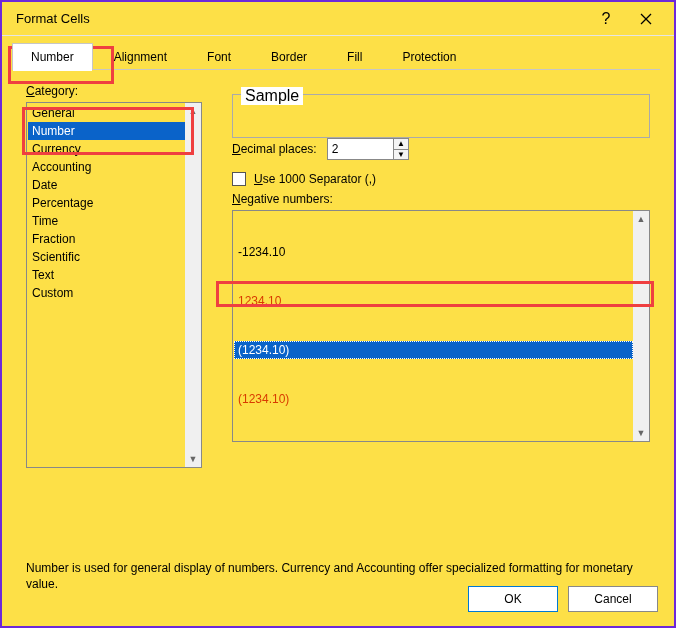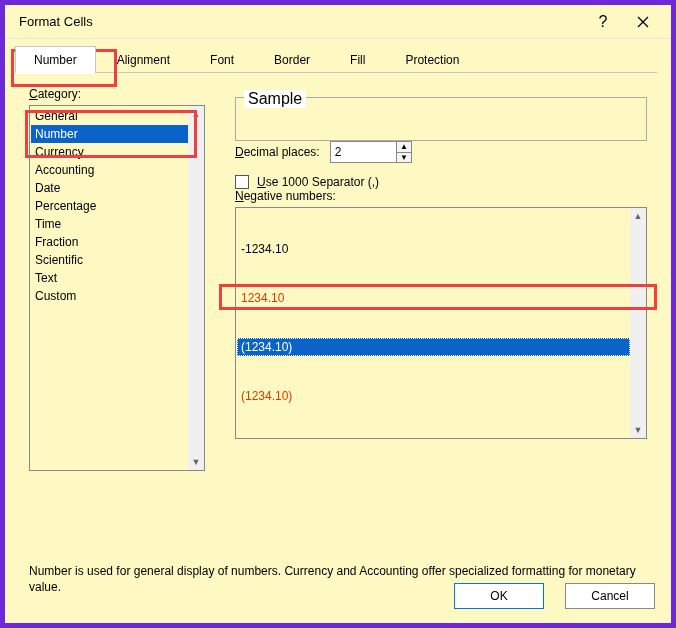--- a/index.html
+++ b/index.html
@@ -6,23 +6,23 @@
   body {
     margin: 0;
     font-family: "Segoe UI", Tahoma, sans-serif;
     font-size: 12px;
     background: #fff;
     color: #000;
   }
   .dialog {
     width: 676px;
     height: 628px;
-    border: 5px solid #6d28d9;
-    position: relative;
-    background: #fef9c3;
+    border: 2px solid #6d28d9;
+    position: relative;
+    background: #fde047;
   }
   .titlebar {
     height: 34px;
     display: flex;
     align-items: center;
     padding: 0 8px 0 14px;
     border-bottom: 1px solid #e5e5e5;
   }
   .titlebar .title {
     flex: 1;
@@ -216,21 +216,21 @@
   }
   .note {
     padding: 10px 24px 0 24px;
     line-height: 16px;
   }
   .buttons {
     position: absolute;
     bottom: 14px;
     right: 16px;
     display: flex;
-    gap: 21px;
+    gap: 10px;
   }
   .btn {
     min-width: 90px;
     height: 26px;
     border: 1px solid #888;
     background: #fff;
     display: flex;
     align-items: center;
     justify-content: center;
     cursor: pointer;
@@ -306,21 +306,21 @@
             <div>▼</div>
           </div>
         </div>
       </div>
 
       <div class="checkbox">
         <div class="box"></div>
         <div><span class="underline">U</span><span>se 1000 Separator (,)</span></div>
       </div>
 
-      <div class="label" style="margin-top:0"><span class="underline">N</span><span>egative numbers:</span></div>
+      <div class="label" style="margin-top:6px"><span class="underline">N</span><span>egative numbers:</span></div>
       <div class="neg-list">
         <div class="neg-items">
           <div class="neg-item">-1234.10</div>
           <div class="neg-item red">1234.10</div>
           <div class="neg-item selected">(1234.10)</div>
           <div class="neg-item red">(1234.10)</div>
         </div>
         <div class="scroll">
           <div class="arrow">▲</div>
           <div class="track"></div>

